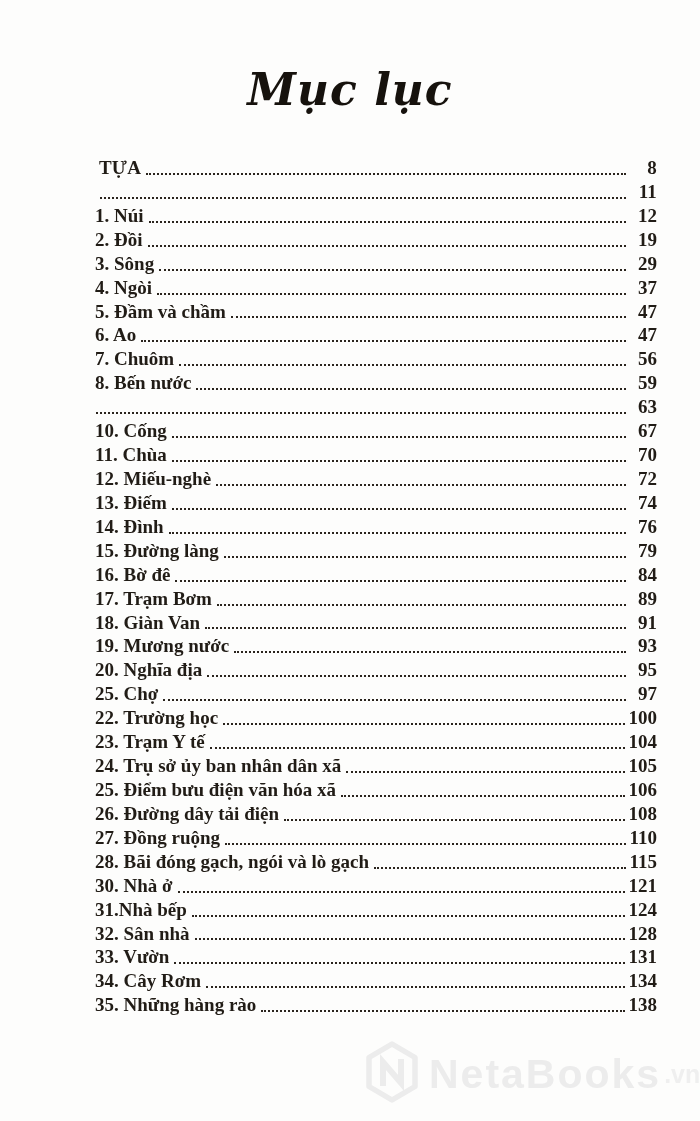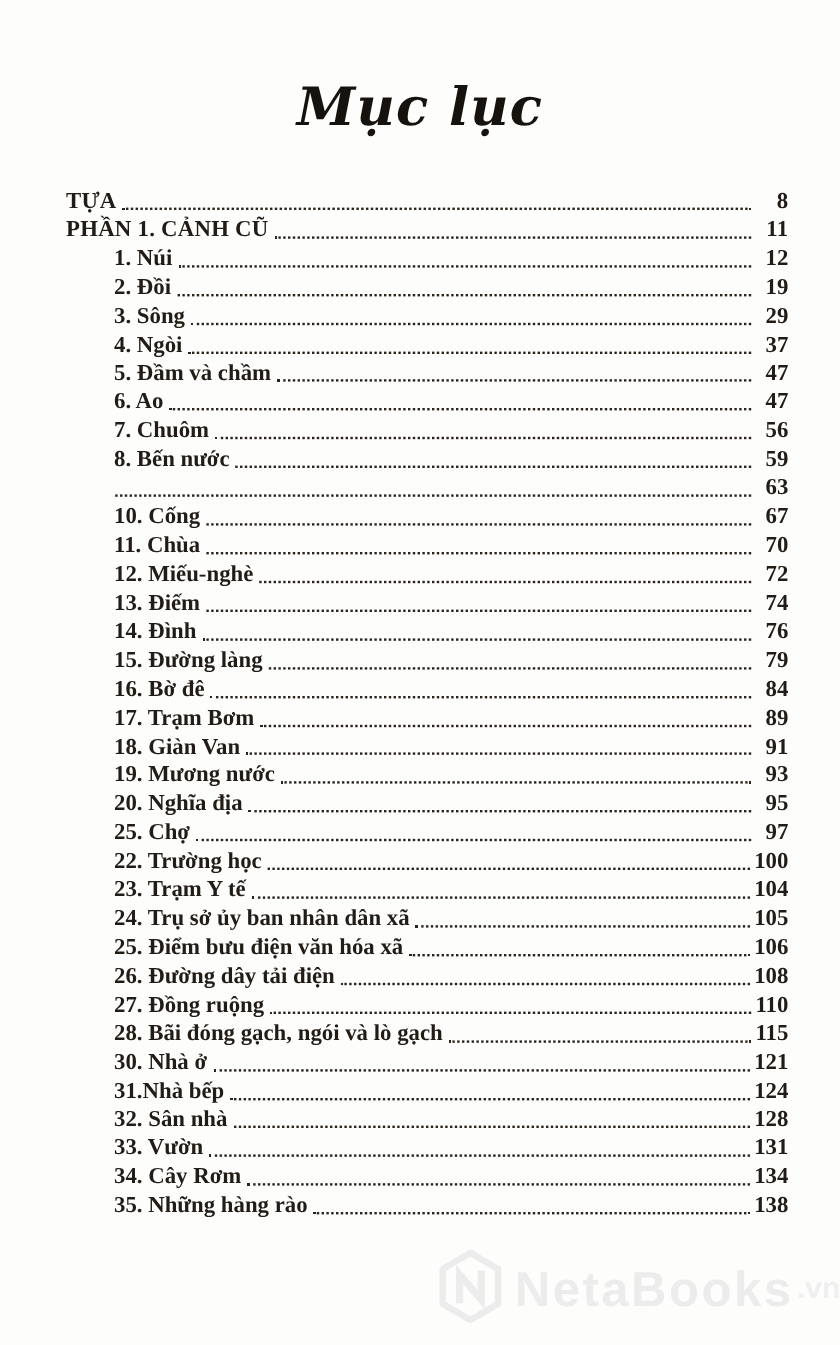--- a/index.html
+++ b/index.html
@@ -33,22 +33,22 @@
     width: 602px;
   }
   .toc-row {
     display: flex;
     height: 23.93px;
     line-height: 23.93px;
     font-size: 19px;
     font-weight: 600;
     white-space: nowrap;
   }
-  .toc-row.bold { font-weight: 700; letter-spacing: 0.2px; }
-  .toc-row.indent { padding-left: 40px; align-items: flex-end; }
+  .toc-row.bold { font-weight: 700; letter-spacing: 0.2px; margin-left: 44px; }
+  .toc-row.indent { padding-left: 40px; }
   .toc-label { flex: 0 0 auto; padding-right: 4px; }
   .leader { flex: 1 1 auto; position: relative; min-width: 12px; }
   .leader::after {
     content: "";
     position: absolute;
     left: 1px; right: 4px; bottom: 5px;
     border-bottom: 2.2px dotted #2a241d;
   }
   .toc-page {
     flex: 0 0 auto;
@@ -86,21 +86,20 @@
 
   <h1 class="page-title">Mục lục</h1>
 
   <div class="toc">
       <div class="toc-row bold">
         <span class="toc-label">TỰA</span>
         <span class="leader"></span>
         <span class="toc-page">8</span>
       </div>
       <div class="toc-row bold">
-        <span class="toc-label">PHẦN 1. CẢNH CŨ</span>
         <span class="leader"></span>
         <span class="toc-page">11</span>
       </div>
       <div class="toc-row indent">
         <span class="toc-label">1. Núi</span>
         <span class="leader"></span>
         <span class="toc-page">12</span>
       </div>
       <div class="toc-row indent">
         <span class="toc-label">2. Đồi</span>

